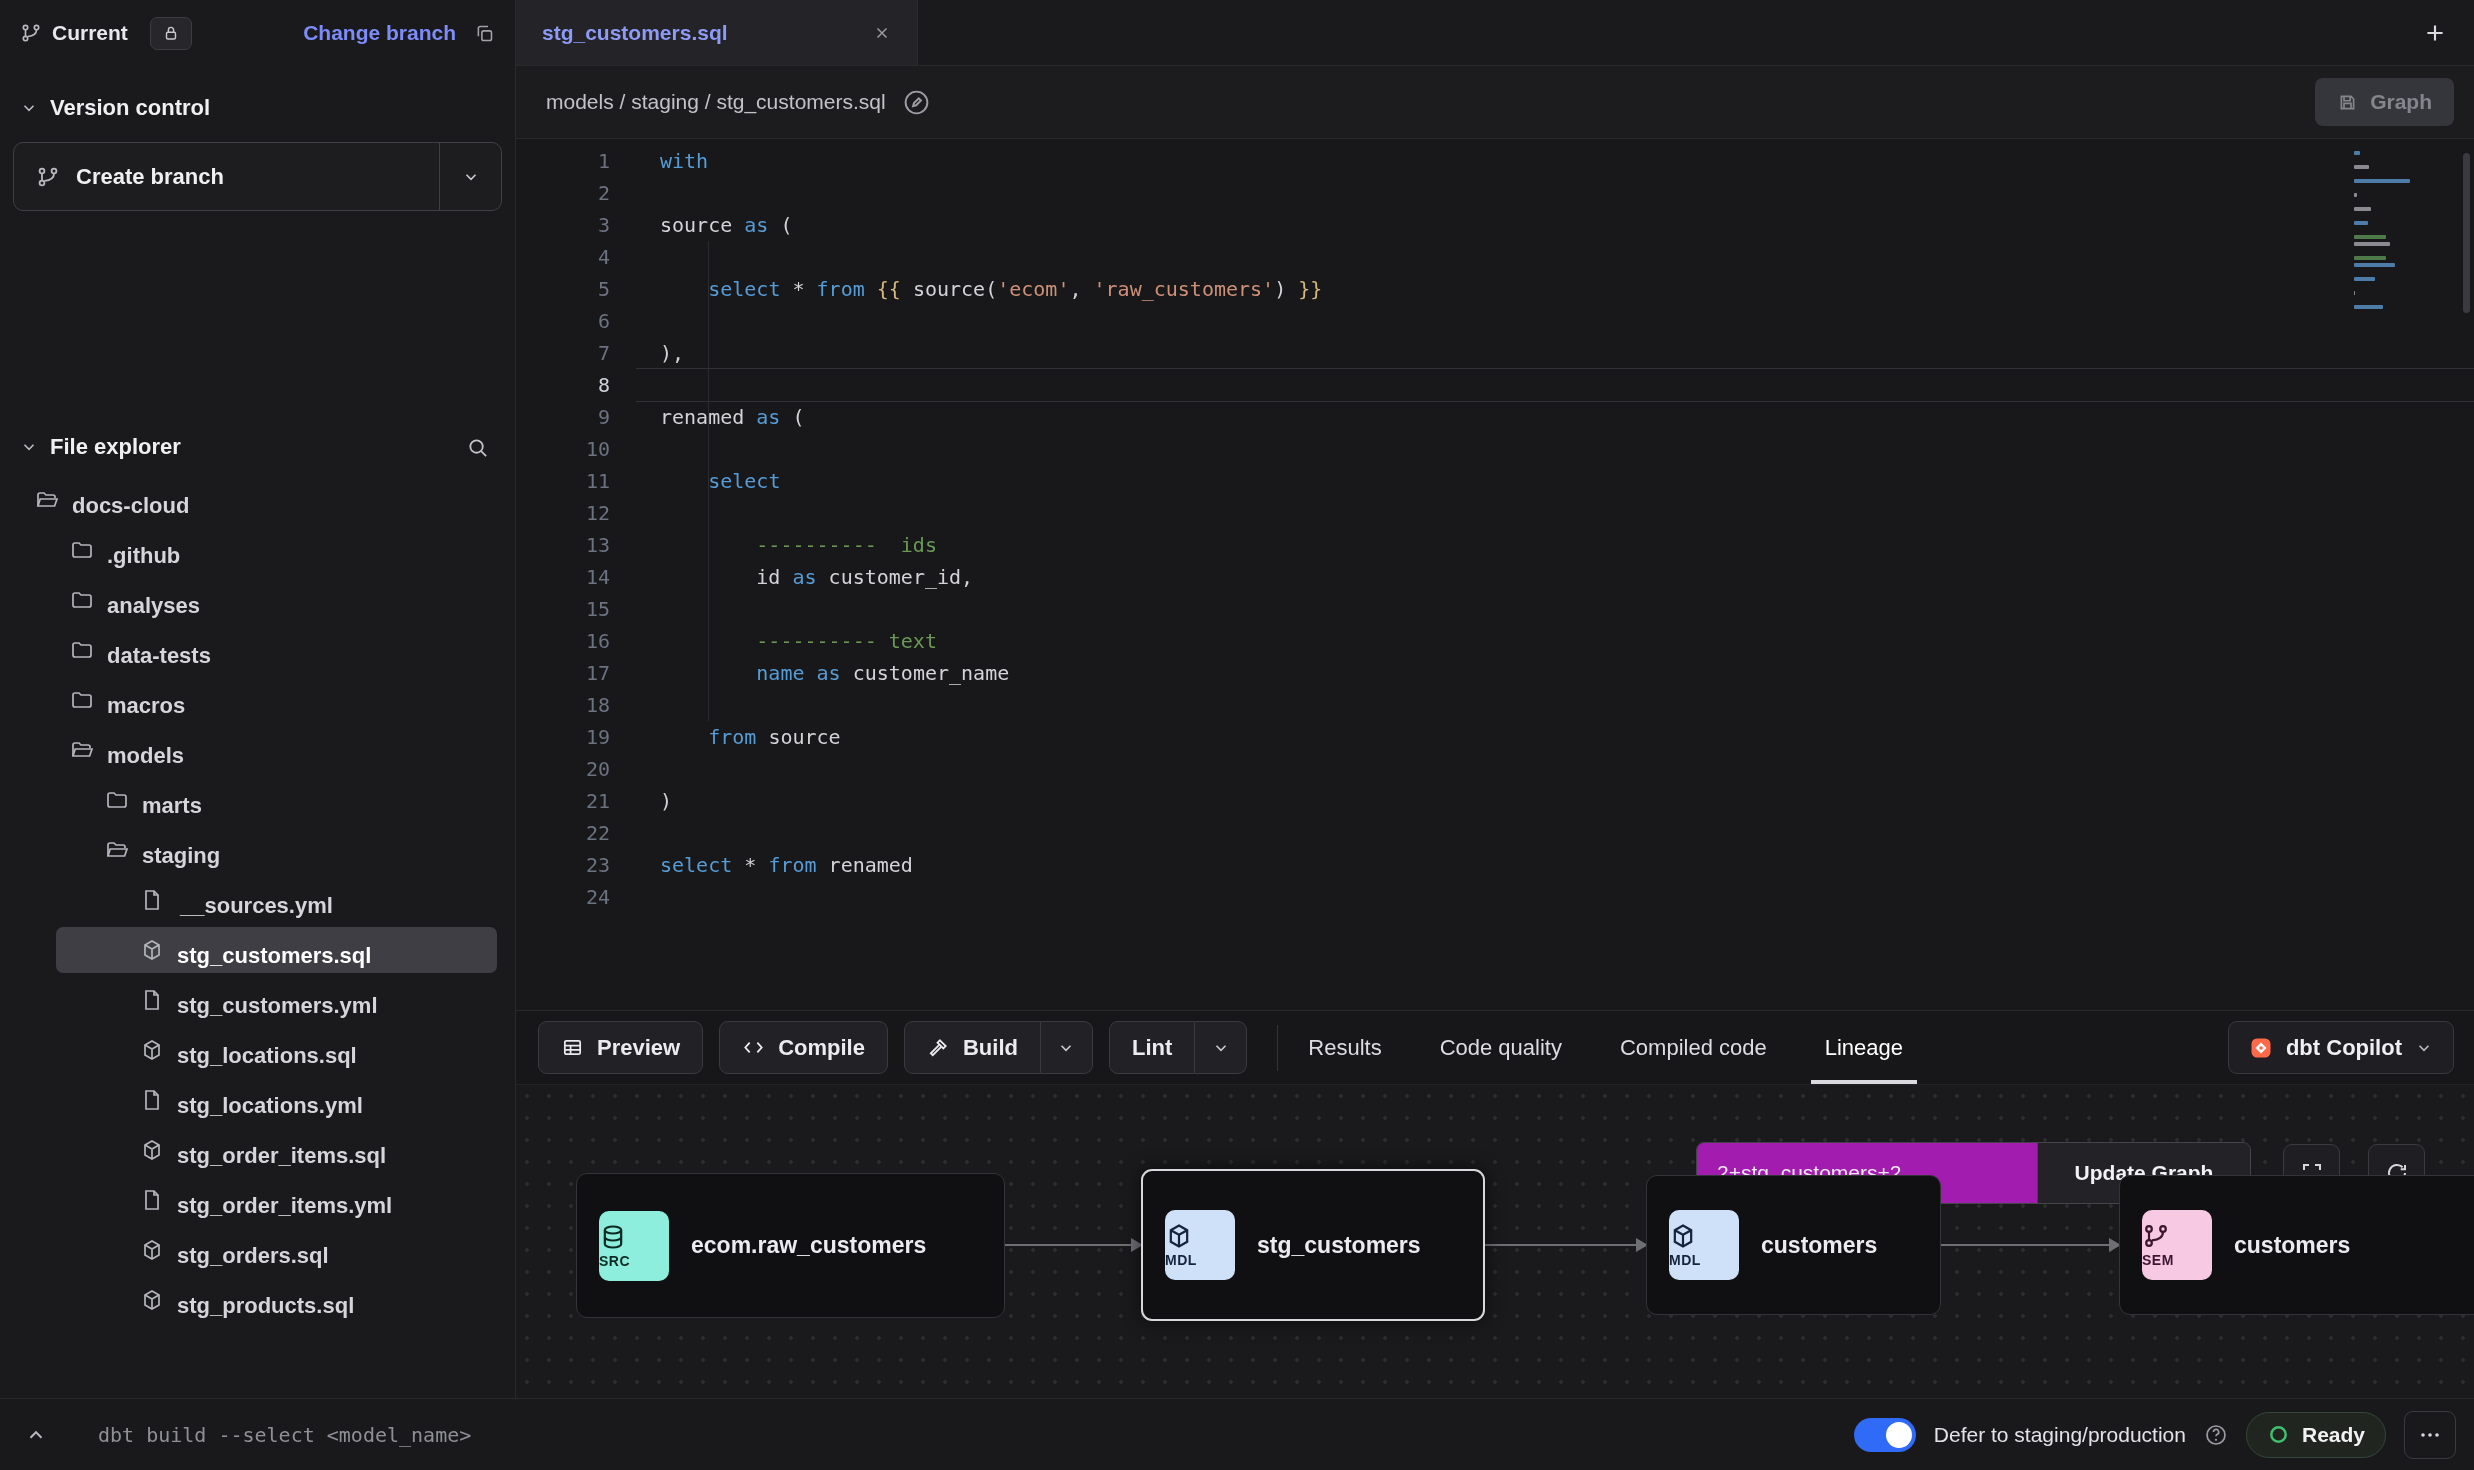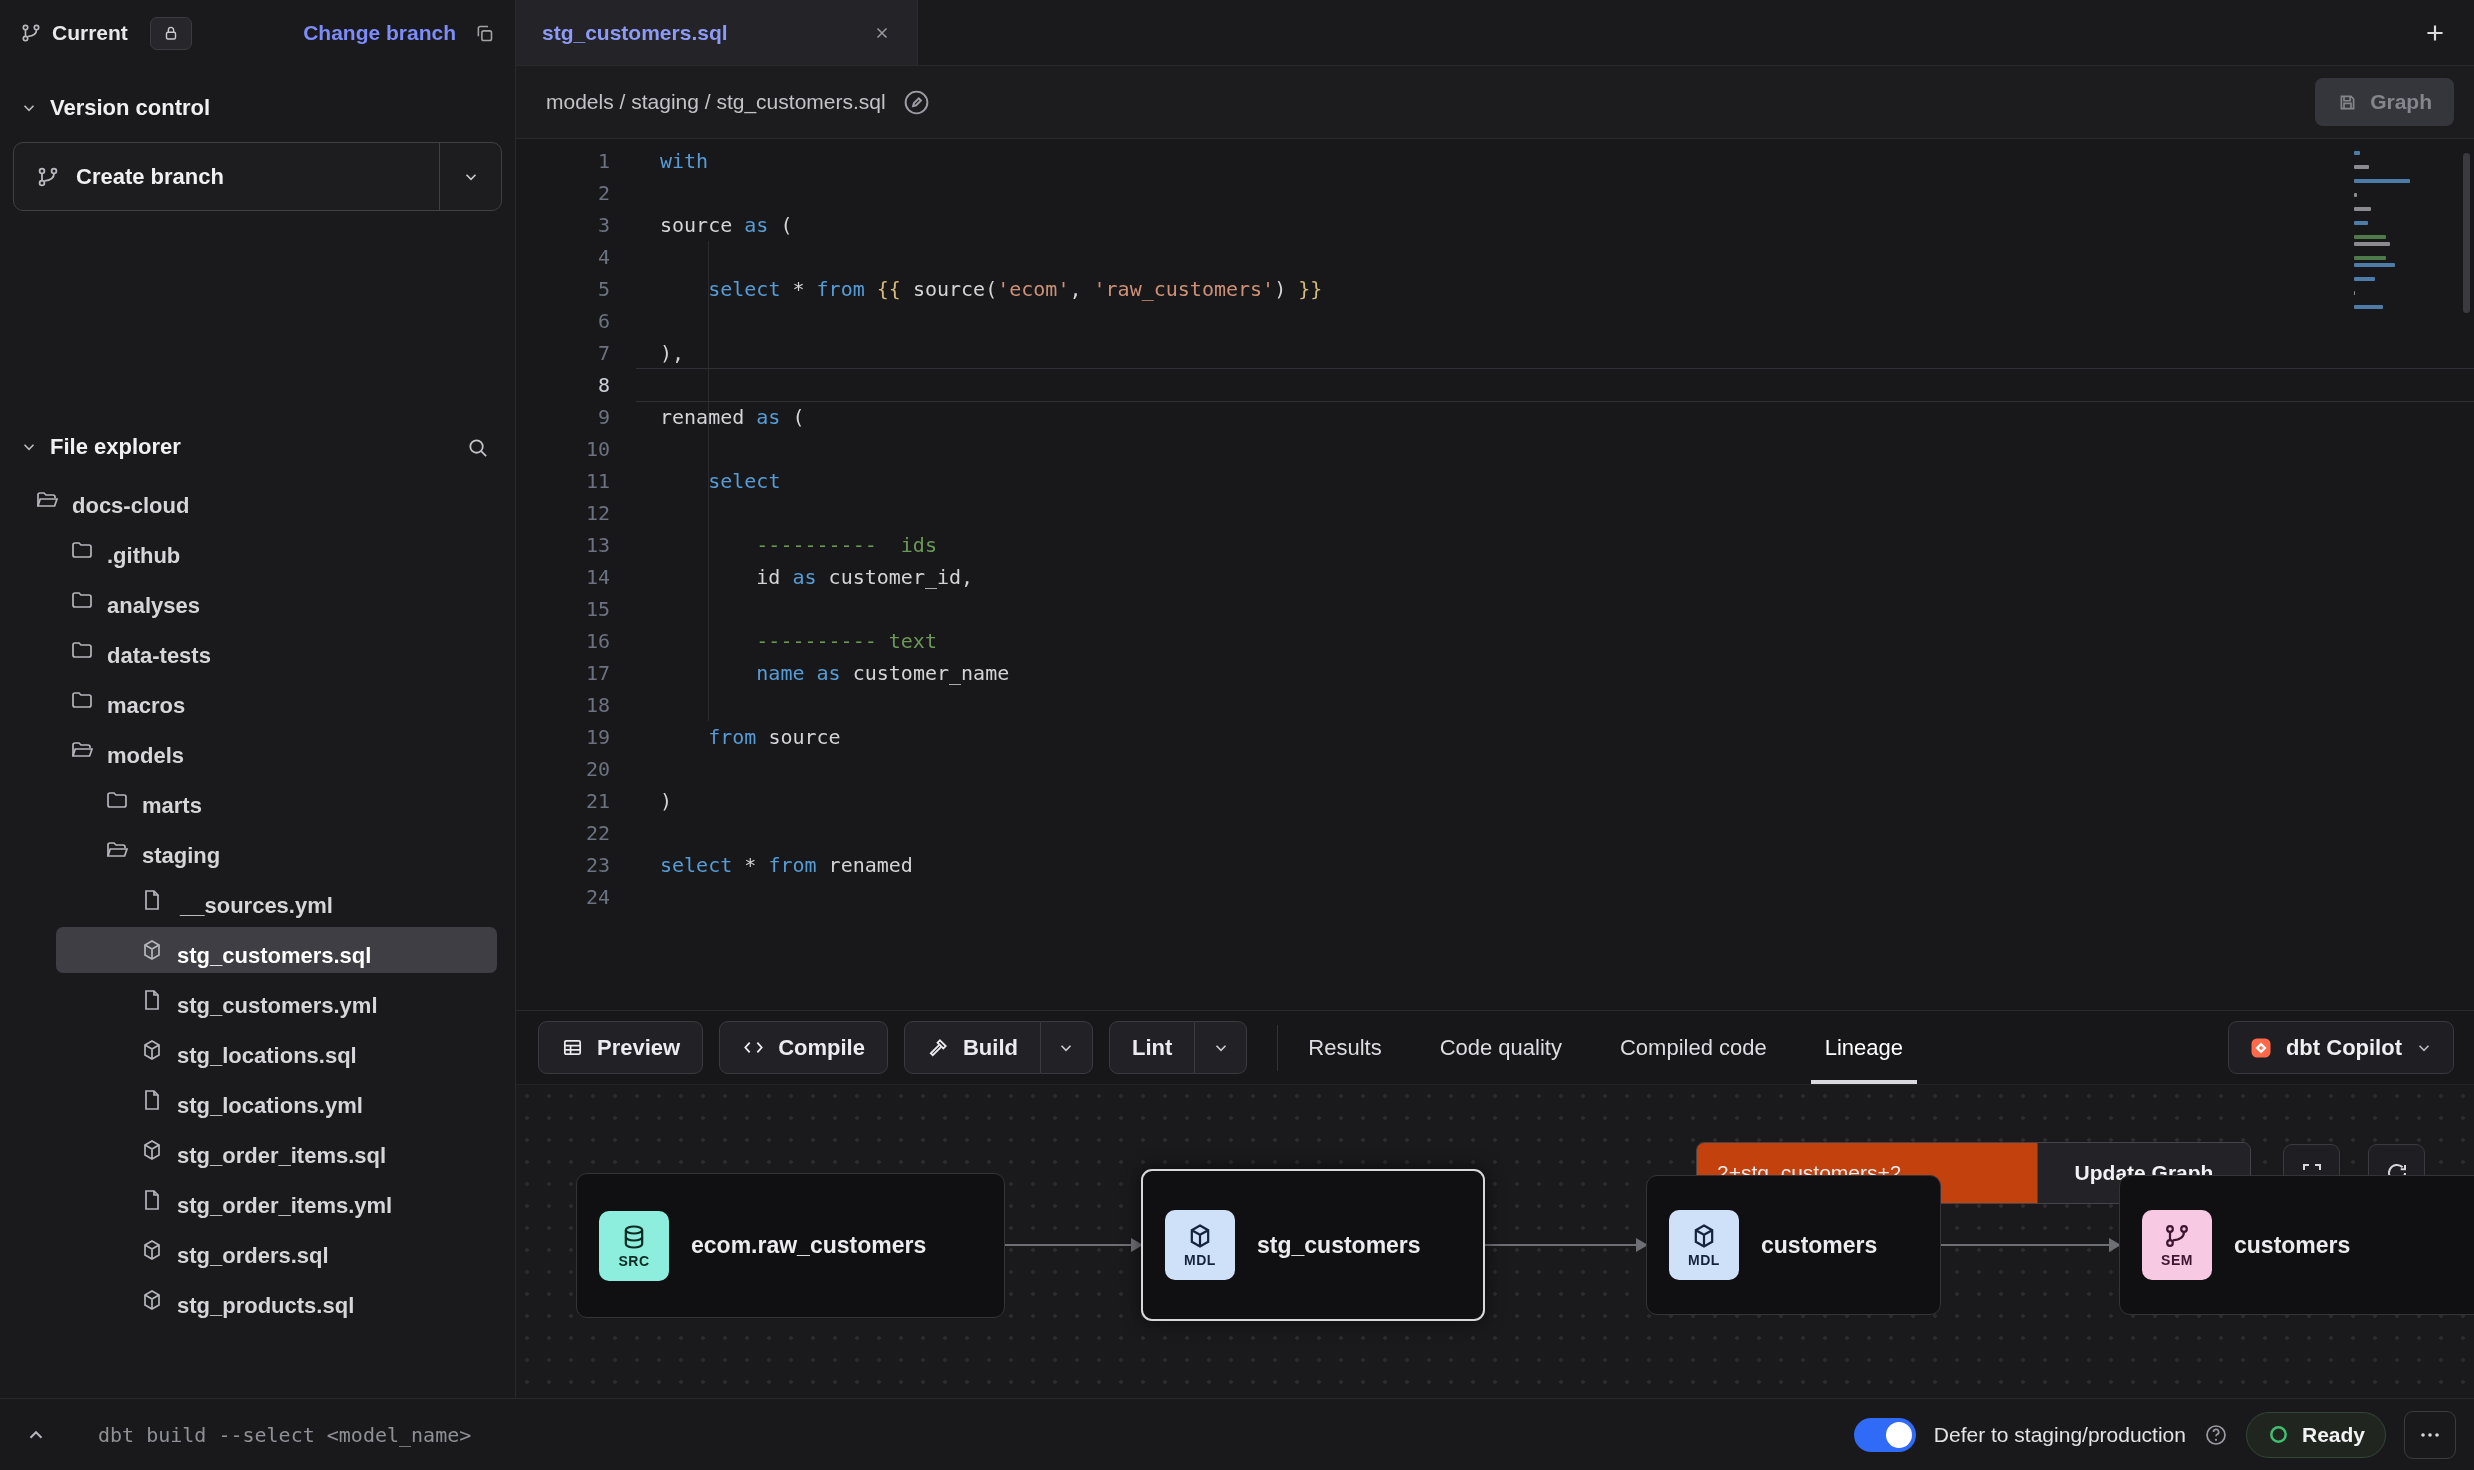--- a/index.html
+++ b/index.html
@@ -105,35 +105,35 @@
   .copilot-btn { margin-left:auto; margin-right:20px; height:53px; background:#1f1f23;
                border:1px solid #38383d; border-radius:9px; display:flex; align-items:center;
                gap:13px; padding:0 20px; color:#f0f0f3; font-size:22px; font-weight:600; cursor:pointer; }
 
   
   .lineage { flex:1; position:relative; background:#1a1a1c; overflow:hidden;
              background-image:radial-gradient(circle,#2c2c30 1.6px,transparent 1.6px);
              background-size:22px 22px; }
   .selector-group { position:absolute; left:1180px; top:57px; height:62px; display:flex;
              border:1px solid #44444a; border-radius:8px; overflow:hidden; background:#232327; }
-  .selector-input { width:340px; background:#c2410c; border:none; outline:none;
+  .selector-input { width:340px; background:#a21caf; border:none; outline:none;
              color:#ececf0; font-size:21px; padding:0 20px;
              font-family:"Liberation Sans",sans-serif; }
   .update-graph { width:213px; background:#232327; border:none; border-left:1px solid #44444a;
              color:#f2f2f5; font-size:21px; font-weight:600; cursor:pointer; }
   .gr-iconbtn { position:absolute; top:59px; width:57px; height:57px; background:#1f1f23;
              border:1px solid #3a3a40; border-radius:9px; display:flex; align-items:center;
              justify-content:center; color:#d6d6dc; cursor:pointer; }
   .gr-full { right:134px; } .gr-refresh { right:49px; }
 
   .node { position:absolute; background:#101013; border:1.5px solid #333338; border-radius:11px;
           display:flex; align-items:center; gap:22px; padding-left:22px; cursor:pointer; }
   .node.selected { border:2px solid #d8d8dc; box-shadow:0 0 18px rgba(0,0,0,.6); }
   .node-ic { width:70px; height:70px; border-radius:10px; display:flex; flex-direction:column;
-             align-items:center; justify-content:center; gap:2px; flex:none; }
+             align-items:flex-start; justify-content:center; gap:2px; flex:none; }
   .node-ic svg { display:block; }
   .node-badge { font-size:14px; font-weight:800; letter-spacing:.5px; }
   .ic-src { background:#8deedd; color:#0a2a22; }
   .ic-mdl { background:#cfe0f9; color:#16233d; }
   .ic-sem { background:#f7c9e3; color:#3d1630; }
   .node-label { font-size:23px; font-weight:600; color:#ececf0; white-space:nowrap; }
   .arrow { position:absolute; height:2px; background:#6e6e75; }
   .arrow::after { content:""; position:absolute; right:-2px; top:-6px; border-left:12px solid #6e6e75;
           border-top:7px solid transparent; border-bottom:7px solid transparent; }
 

